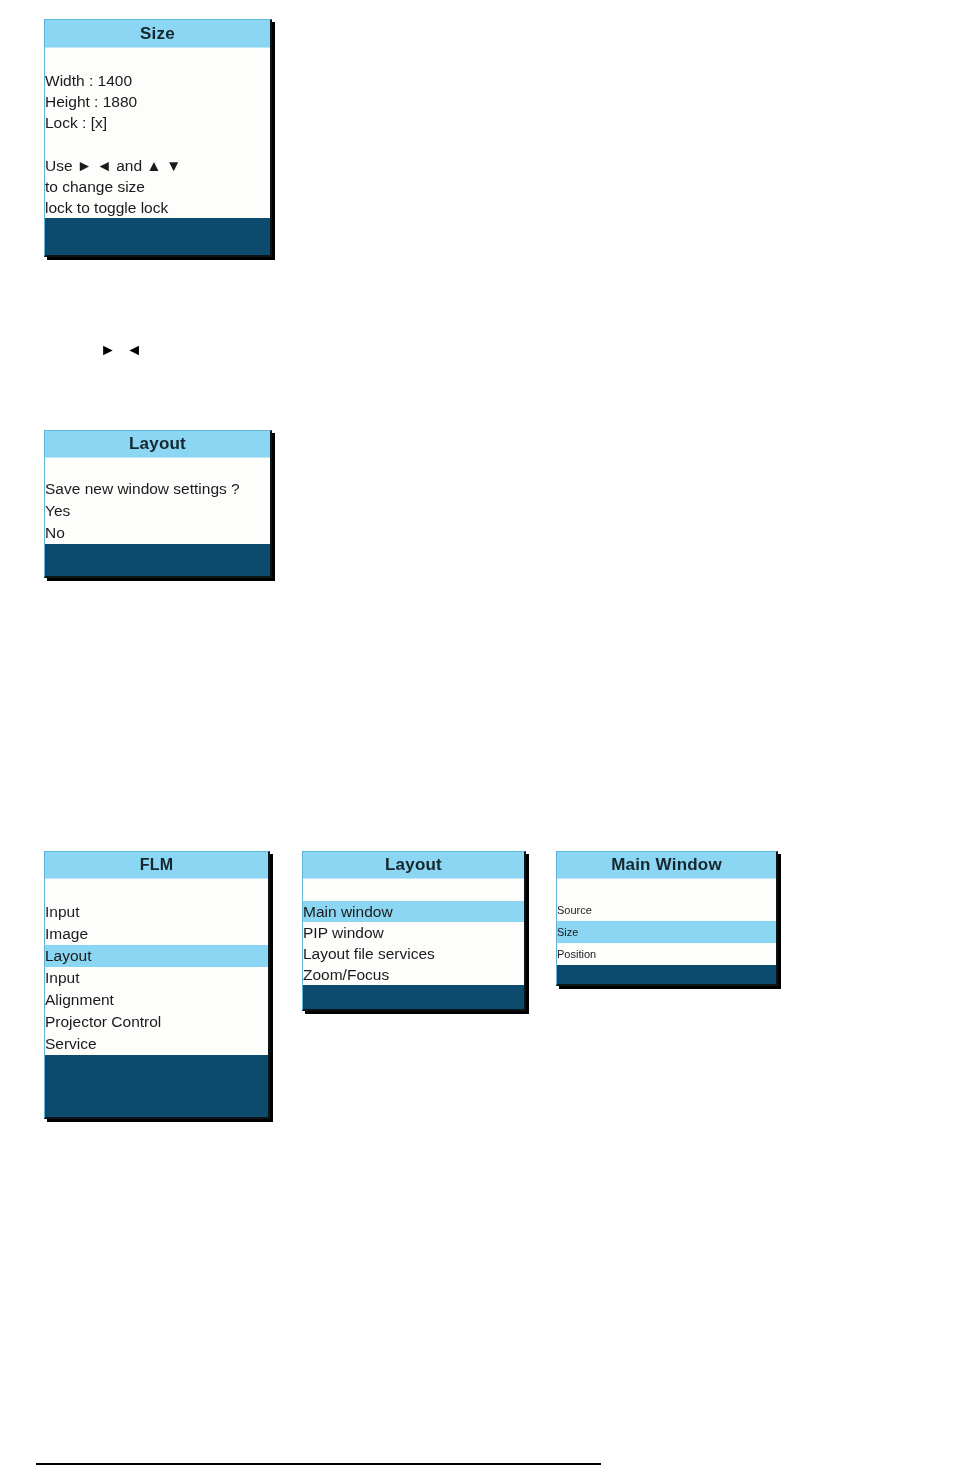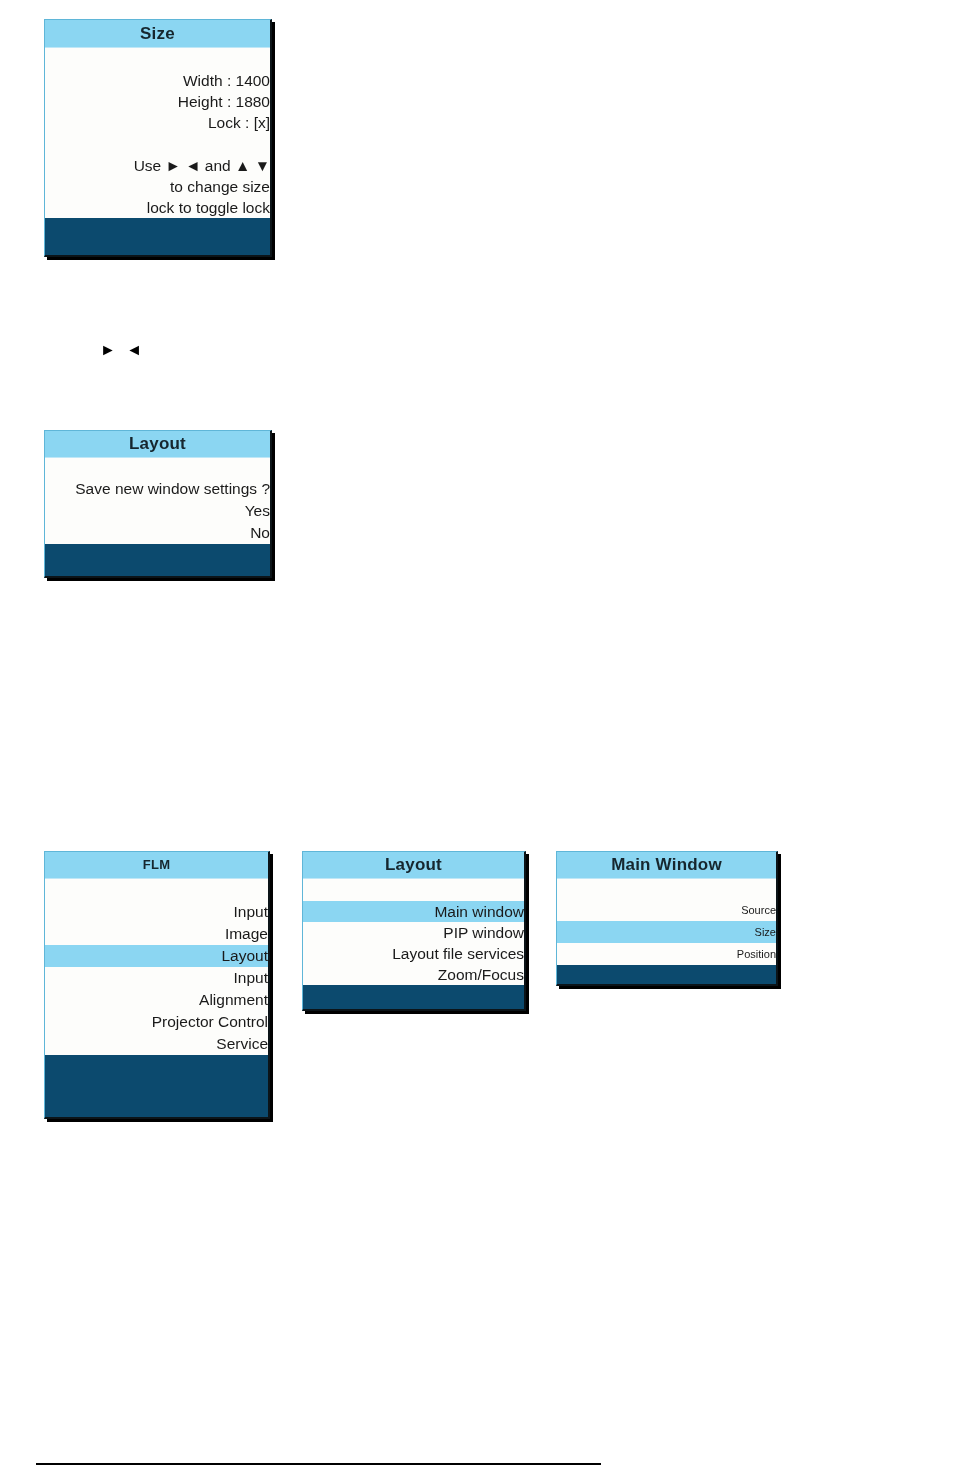--- a/index.html
+++ b/index.html
@@ -32,21 +32,21 @@
     font-weight: bold;
     text-align: center;
     letter-spacing: .2px;
     border-bottom: 1px solid #bfe7f7;
   }
   .osd-body {
     background: #fdfdfb;
     text-align: center;
   }
   .osd-row {
-    text-align: right;
+    text-align: left;
     white-space: nowrap;
   }
   .osd-row.hl {
     background: #8bd6f2;
   }
 
   
   #size-panel {
     left: 44px;
     top: 19px;
@@ -98,21 +98,21 @@
   
   #flm-menu {
     left: 44px;
     top: 851px;
     width: 226px;
     height: 268px;
   }
   #flm-menu .osd-header {
     height: 26px;
     line-height: 26px;
-    font-size: 13px;
+    font-size: 16px;
   }
   #flm-menu .osd-body { padding-top: 0; }
   #flm-menu .pad { height: 22px; }
   #flm-menu .osd-row {
     font-size: 15.5px;
     height: 22px;
     line-height: 22px;
   }
 
   

